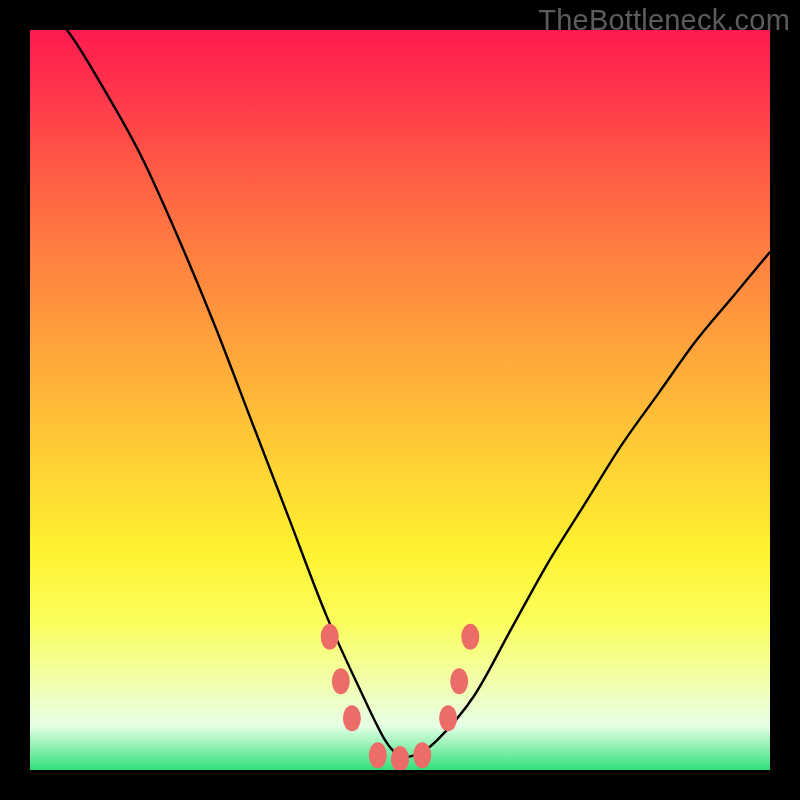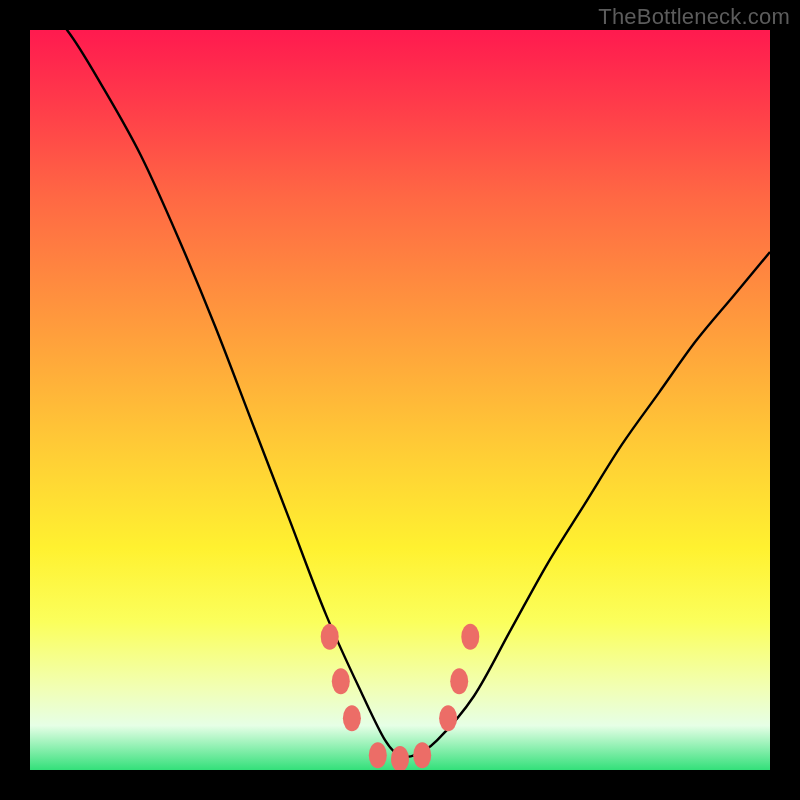--- a/index.html
+++ b/index.html
@@ -43,21 +43,21 @@
     left: 0;
     top: 0;
     width: 740px;
     height: 740px;
   }
   .watermark {
     position: absolute;
     top: 4px;
     right: 10px;
     color: #5c5c5c;
-    font-size: 22px;
+    font-size: 29px;
     font-weight: 500;
     letter-spacing: 0.2px;
   }
 </style>
 </head>
 <body>
 
 <div class="frame">
   <div class="plot">
     <svg class="curve-svg" viewBox="0 0 740 740" preserveAspectRatio="none">

